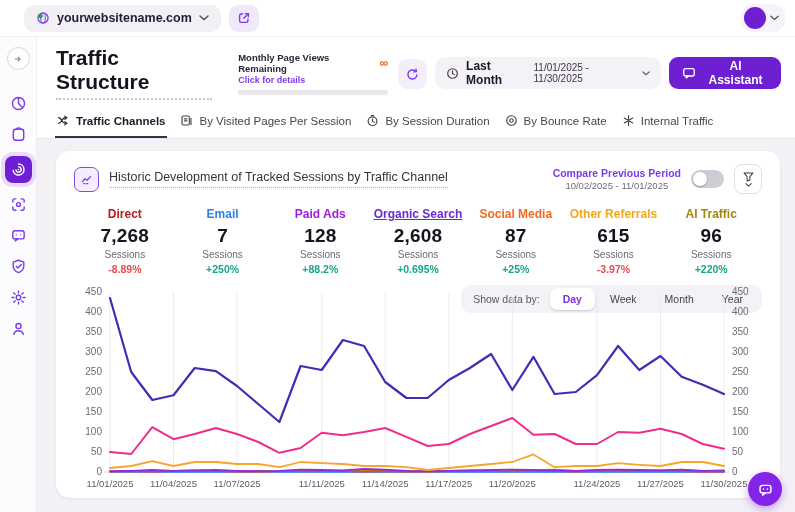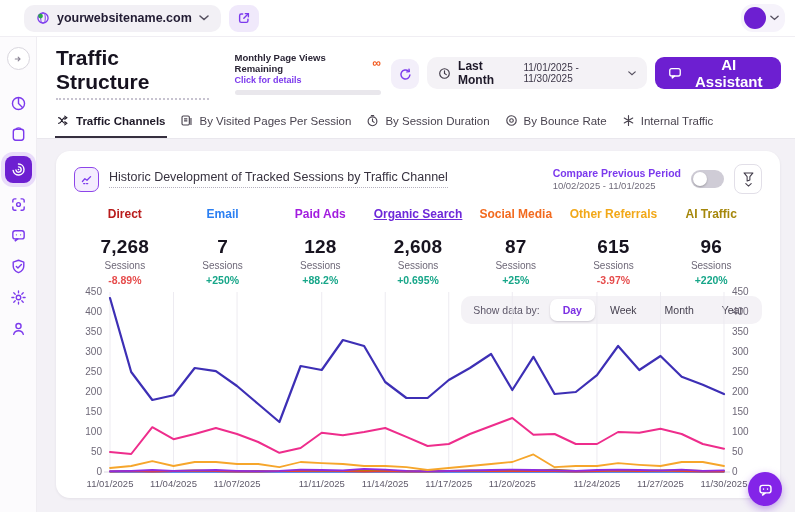--- a/index.html
+++ b/index.html
@@ -41,51 +41,51 @@
   .quota-link{color:#7c3aed;font-weight:700;font-size:9px;cursor:pointer;margin-top:1px}
   .quota-bar{height:5px;background:#e9e7ec;border-radius:3px;margin-top:5px}
   .header-right{margin-left:auto;display:flex;align-items:flex-end;gap:8px}
   .refresh-btn{width:30px;height:30px;border-radius:9px;background:#f3effa;display:flex;
     align-items:center;justify-content:center;cursor:pointer}
   .date-pill{display:flex;align-items:center;gap:7px;background:#f4f2f6;border-radius:10px;
     height:32px;padding:0 11px;cursor:pointer}
   .date-label{font-size:12px;font-weight:700;color:#1d1828}
   .date-range{font-size:10px;color:#3d3748}
   .ai-btn{display:flex;align-items:center;gap:7px;background:#6d1fd1;color:#fff;border:none;
-    border-radius:9px;height:32px;padding:0 13px;font-size:15px;font-weight:700;cursor:pointer;
+    border-radius:9px;height:32px;padding:0 13px;font-size:12px;font-weight:700;cursor:pointer;
     font-family:"Liberation Sans",sans-serif}
 
   
   .tabs{display:flex;gap:11px;padding:8px 18px 0;border-bottom:1px solid #e9e7ed;margin-top:4px}
   .tab{display:flex;align-items:center;gap:6px;font-size:11.5px;color:#49434f;padding:2px 2px 9px;
     cursor:pointer;border-bottom:2px solid transparent;white-space:nowrap}
   .tab.active{color:#1f1a28;font-weight:700;border-bottom-color:#36303f}
 
   
   .content{flex:1;background:#f3f1f6;padding:12px 15px 14px 19px;position:relative;min-height:0}
   .card{background:#fff;border-radius:14px;height:100%;box-shadow:0 1px 3px rgba(25,12,48,.07);
     padding:13px 18px 6px;display:flex;flex-direction:column}
   .card-head{display:flex;align-items:center}
   .card-title-icon{width:25px;height:25px;border-radius:7px;background:#f4edfe;border:1.4px solid #8d45e9;
     display:flex;align-items:center;justify-content:center}
   .card-title{font-size:12.5px;color:#37323f;margin-left:10px;border-bottom:1px dotted #b5b1bf;padding-bottom:3px}
-  .compare{margin-left:auto;text-align:left;line-height:1.25}
+  .compare{margin-left:auto;text-align:center;line-height:1.25}
   .compare-label{font-size:10.5px;font-weight:700;color:#7c3aed}
   .compare-range{font-size:9.5px;color:#6f6a7a}
   .toggle{width:33px;height:18px;border-radius:9px;background:#cfccd6;position:relative;margin:0 10px;cursor:pointer}
   .toggle-knob{width:14px;height:14px;border-radius:50%;background:#fff;position:absolute;top:2px;left:2px;
     box-shadow:0 1px 2px rgba(0,0,0,.25)}
   .filter-btn{width:28px;height:30px;border-radius:8px;border:1px solid #e2dfe8;background:#fff;cursor:pointer;
     display:flex;flex-direction:column;align-items:center;justify-content:center;color:#3f3947}
 
   
   .stats{display:flex;margin-top:13px;padding:0 2px}
   .stat{flex:1;text-align:center}
   .stat-label{font-size:12px;font-weight:700}
-  .stat-value{font-size:19px;font-weight:600;color:#17131f;margin-top:15px;letter-spacing:.2px}
+  .stat-value{font-size:19px;font-weight:600;color:#17131f;margin-top:4px;letter-spacing:.2px}
   .stat-unit{font-size:10px;color:#6e6878;margin-top:2px}
   .stat-delta{font-size:10.5px;font-weight:700;margin-top:3px}
 
   
   .gran-row{display:flex;justify-content:flex-end;margin-top:10px}
   .gran-group{display:flex;align-items:center;background:#f4f2f6;border-radius:10px;padding:3px 6px;gap:2px}
   .gran-label{font-size:10.5px;color:#5c5668;margin:0 8px 0 6px}
   .gran-opt{font-size:10.5px;color:#45404f;padding:5px 13px;border-radius:7px;cursor:pointer}
   .gran-opt.selected{background:#fff;color:#7c2fe3;font-weight:700;box-shadow:0 1px 2px rgba(20,10,40,.18)}
 

